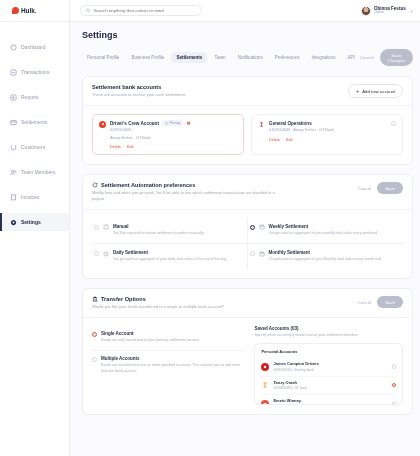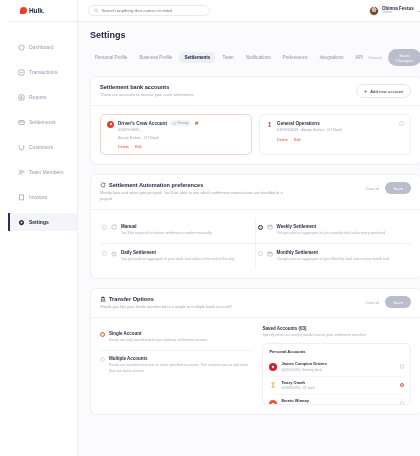--- a/index.html
+++ b/index.html
@@ -3,21 +3,21 @@
 <meta charset="utf-8">
 <style>
   * { box-sizing: border-box; margin: 0; padding: 0; }
   html, body {
     width: 420px; height: 456px;
     background: #ffffff;
     font-family: "Liberation Sans", sans-serif;
     color: #2b2f45;
     overflow: hidden;
   }
-  .app { display: flex; width: 352px; height: 456px; margin-left: 8px; }
+  .app { display: flex; width: 352px; height: 456px; }
 
   
   .sidebar {
     width: 70px; height: 456px;
     background: #ffffff;
     border-right: 1px solid #eceef4;
     flex: 0 0 70px;
     position: relative;
   }
   .brand {

